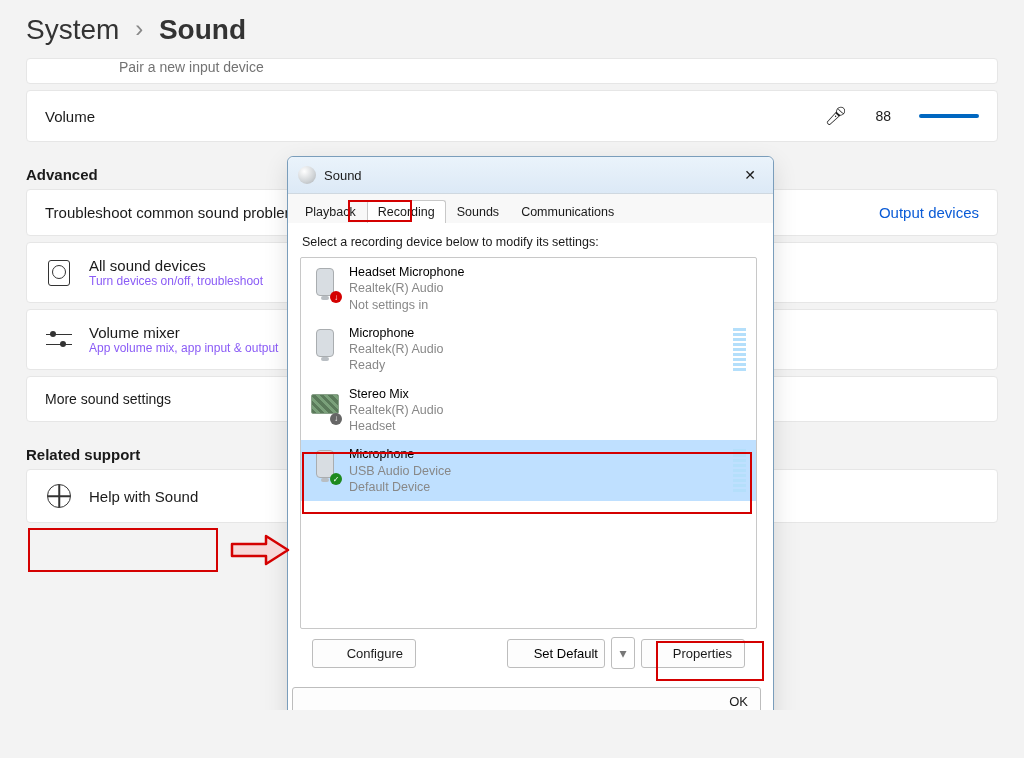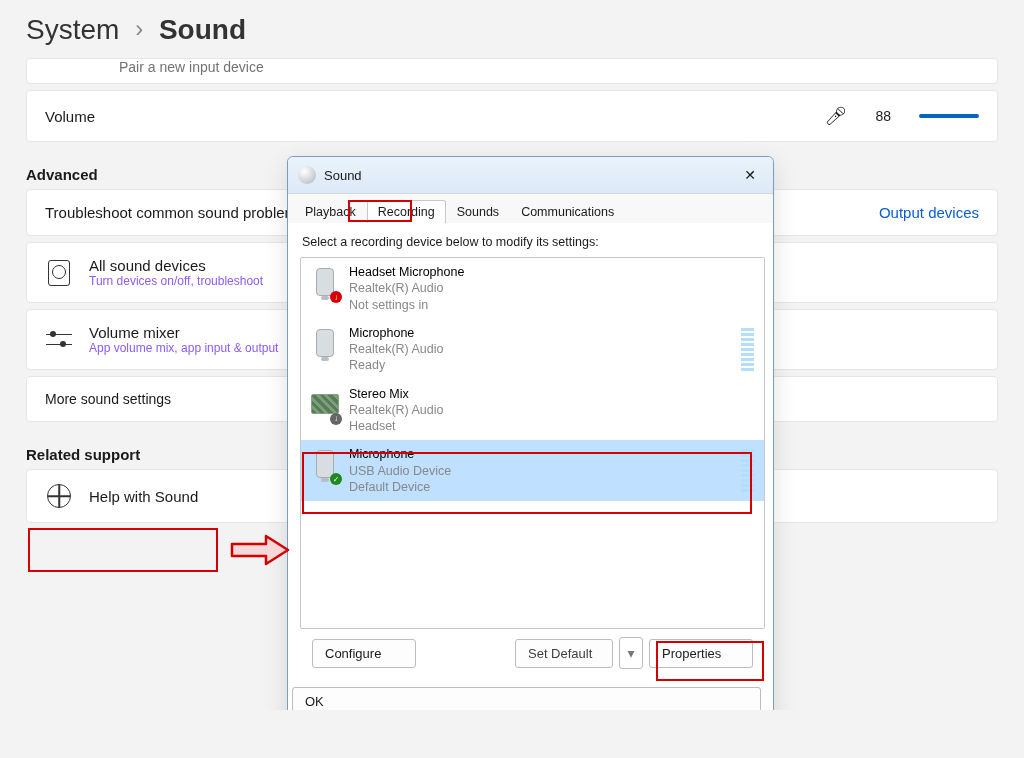--- a/index.html
+++ b/index.html
@@ -31,40 +31,40 @@
 
   
   .dialog{position:absolute;left:287px;top:156px;width:485px;background:#fff;border:1px solid #7a9dbb;border-radius:6px;box-shadow:0 8px 24px rgba(0,0,0,.12);}
   .dlg-headbar{height:36px;display:flex;align-items:center;padding:0 8px 0 10px;background:linear-gradient(#eaf3fb,#dce9f6);border-radius:6px 6px 0 0;border-bottom:1px solid #cfd8e0;}
   .dlg-headbar .ball{width:18px;height:18px;border-radius:50%;background:radial-gradient(circle at 35% 30%,#fff,#cfd3d6 60%,#a9adb0);display:inline-block;margin-right:8px;}
   .dlg-headbar .title{flex:1;font-size:13px;}
   .dlg-headbar .close{width:30px;height:24px;display:flex;align-items:center;justify-content:center;border-radius:3px;}
   .tabs{display:flex;gap:0;padding:6px 6px 0 6px;background:#f8f8f8;}
   .tab{padding:4px 10px;font-size:12.5px;border:1px solid transparent;border-bottom:none;}
   .tab.active{background:#fff;border-color:#c8c8c8;border-radius:3px 3px 0 0;}
-  .dlg-body{padding:8px 8px 6px 12px;background:#fff;}
+  .dlg-body{padding:8px 16px 6px 12px;background:#fff;}
   .hint{font-size:12.5px;margin:4px 2px 8px 2px;}
   .dev-list{border:1px solid #c8c8c8;border-radius:2px;height:370px;overflow:hidden;}
   .dev{display:flex;gap:10px;padding:6px 10px;align-items:flex-start;}
   .dev.selected{background:#bfe0ff;}
   .dev .ico{width:28px;height:36px;display:flex;align-items:center;justify-content:center;position:relative;}
   .dev .ico .mic{width:16px;height:26px;background:#d8dde2;border:1px solid #a9adb0;border-radius:4px;position:relative;}
   .dev .ico .mic::after{content:"";position:absolute;bottom:-5px;left:4px;width:8px;height:4px;background:#b9bec3;border-radius:2px;}
   .dev .ico .mix{width:26px;height:18px;background:repeating-linear-gradient(45deg,#5a7a5a 0 3px,#7aa07a 3px 6px);border:1px solid #88a088;border-radius:2px;}
   .badge{position:absolute;right:-3px;bottom:-3px;width:12px;height:12px;border-radius:50%;display:flex;align-items:center;justify-content:center;font-size:8px;color:#fff;}
   .badge.red{background:#d40000;}
   .badge.down{background:#666;}
   .badge.ok{background:#1e8a1e;}
   .dev .txt{flex:1;line-height:1.3;font-size:12.5px;}
   .dev .txt .n{color:#000;}
   .dev .txt .d,.dev .txt .s{color:#888;}
   .dev .meter{width:13px;align-self:stretch;margin:3px 0;background:repeating-linear-gradient(to bottom,#b4dffb 0 3px,transparent 3px 5px);}
   .dlg-foot{display:flex;gap:6px;padding:8px 12px 6px 12px;align-items:center;}
-  .btn{min-width:78px;padding:6px 12px;border:1px solid #bdbdbd;background:#fdfdfd;border-radius:3px;font-size:13px;text-align:left;}
-  .btn.dis{color:#404040;}
+  .btn{min-width:78px;padding:6px 12px;border:1px solid #bdbdbd;background:#fdfdfd;border-radius:3px;font-size:13px;text-align:right;}
+  .btn.dis{color:#000000;}
   .btn.split{padding-right:6px;}
   .drop{width:22px;border:1px solid #bdbdbd;border-radius:3px;display:flex;align-items:center;justify-content:center;height:30px;color:#777;}
   .dlg-actions{display:flex;gap:8px;justify-content:flex-end;padding:6px 12px 12px 4px;flex-direction:column;}
   .dlg-actions .btn{min-width:80px;}
 
   
   .glyph{font-family:"Segoe UI Symbol","Segoe MDL2 Assets",sans-serif;}
   .speaker-ico{display:inline-block;width:20px;height:24px;border:1.5px solid #333;border-radius:3px;position:relative;}
   .speaker-ico::before{content:"";position:absolute;left:3px;top:4px;width:12px;height:12px;border:1.5px solid #333;border-radius:50%;}
   .mixer-ico{position:relative;width:26px;height:18px;}

